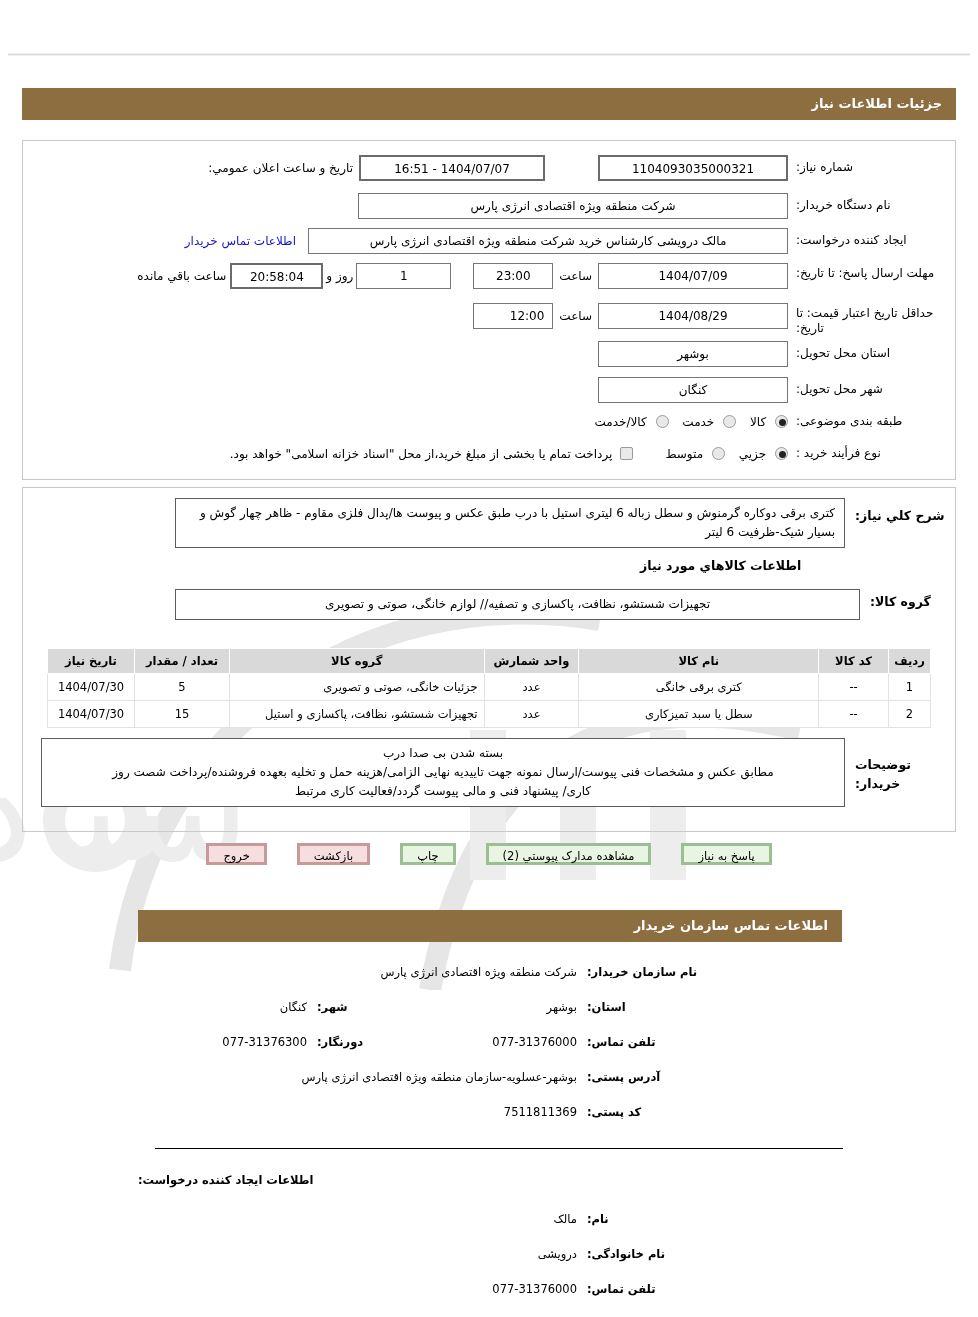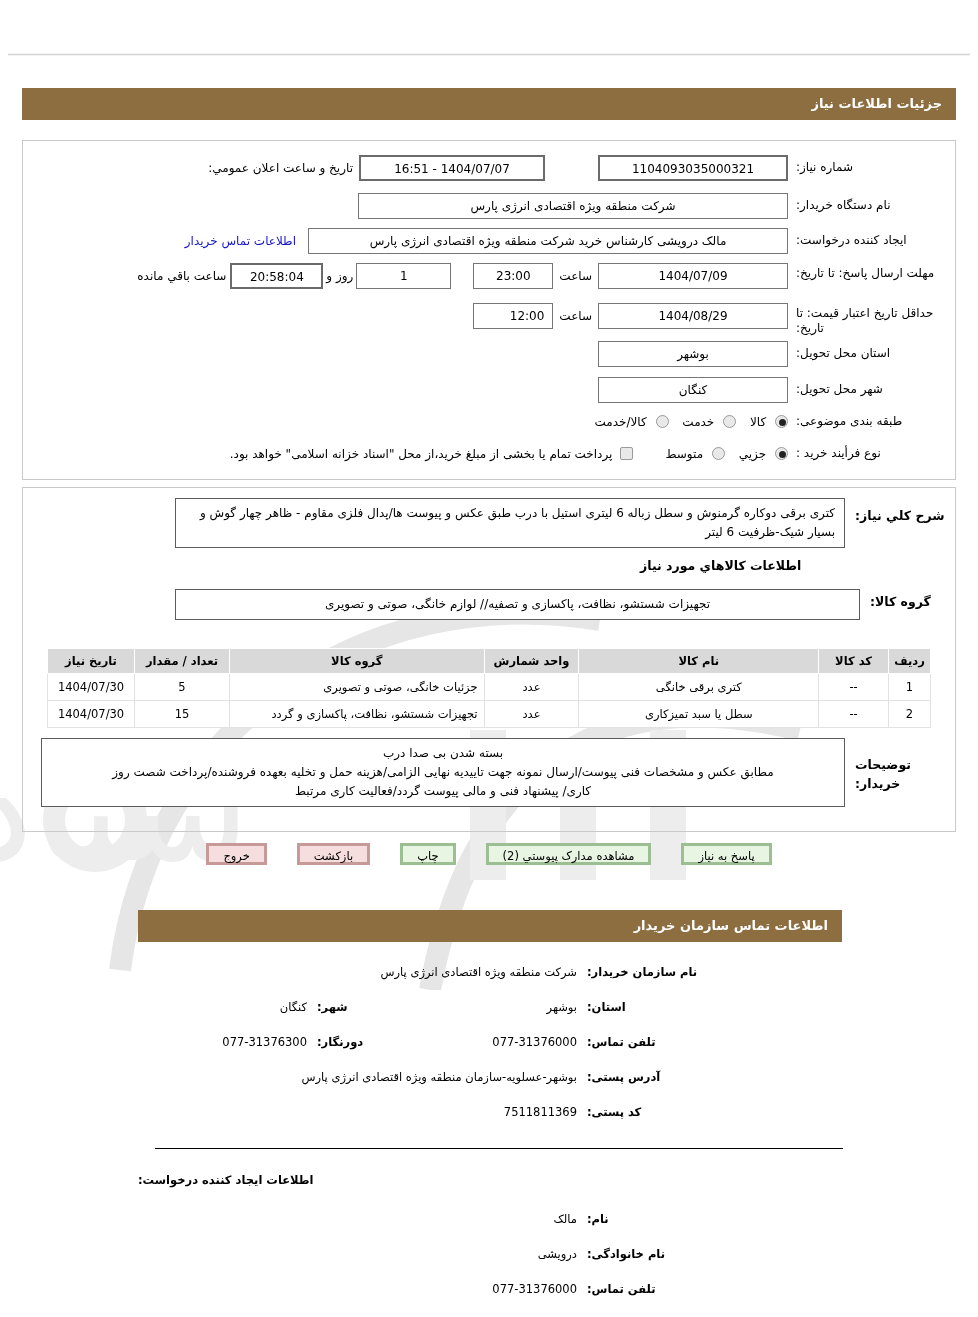--- a/index.html
+++ b/index.html
@@ -352,21 +352,21 @@
           <td>عدد</td>
           <td class="g-group">جزئیات خانگی، صوتی و تصویری</td>
           <td>5</td>
           <td>1404/07/30</td>
         </tr>
         <tr>
           <td>2</td>
           <td>--</td>
           <td class="g-name">سطل یا سبد تمیزکاری</td>
           <td>عدد</td>
-          <td class="g-group">تجهیزات شستشو، نظافت، پاکسازی و گردد</td>
+          <td class="g-group">تجهیزات شستشو، نظافت، پاکسازی و استیل</td>
           <td>15</td>
           <td>1404/07/30</td>
         </tr>
       </tbody>
     </table>
   </div>
 
   <div class="subhead" style="left:855px; top:755px; width:95px; text-align:left; line-height:19px;">توضیحات خریدار:</div>
   <div class="bigbox" style="left:41px; top:738px; width:804px; text-align:center;">
     <div>بسته شدن بی صدا درب</div>

